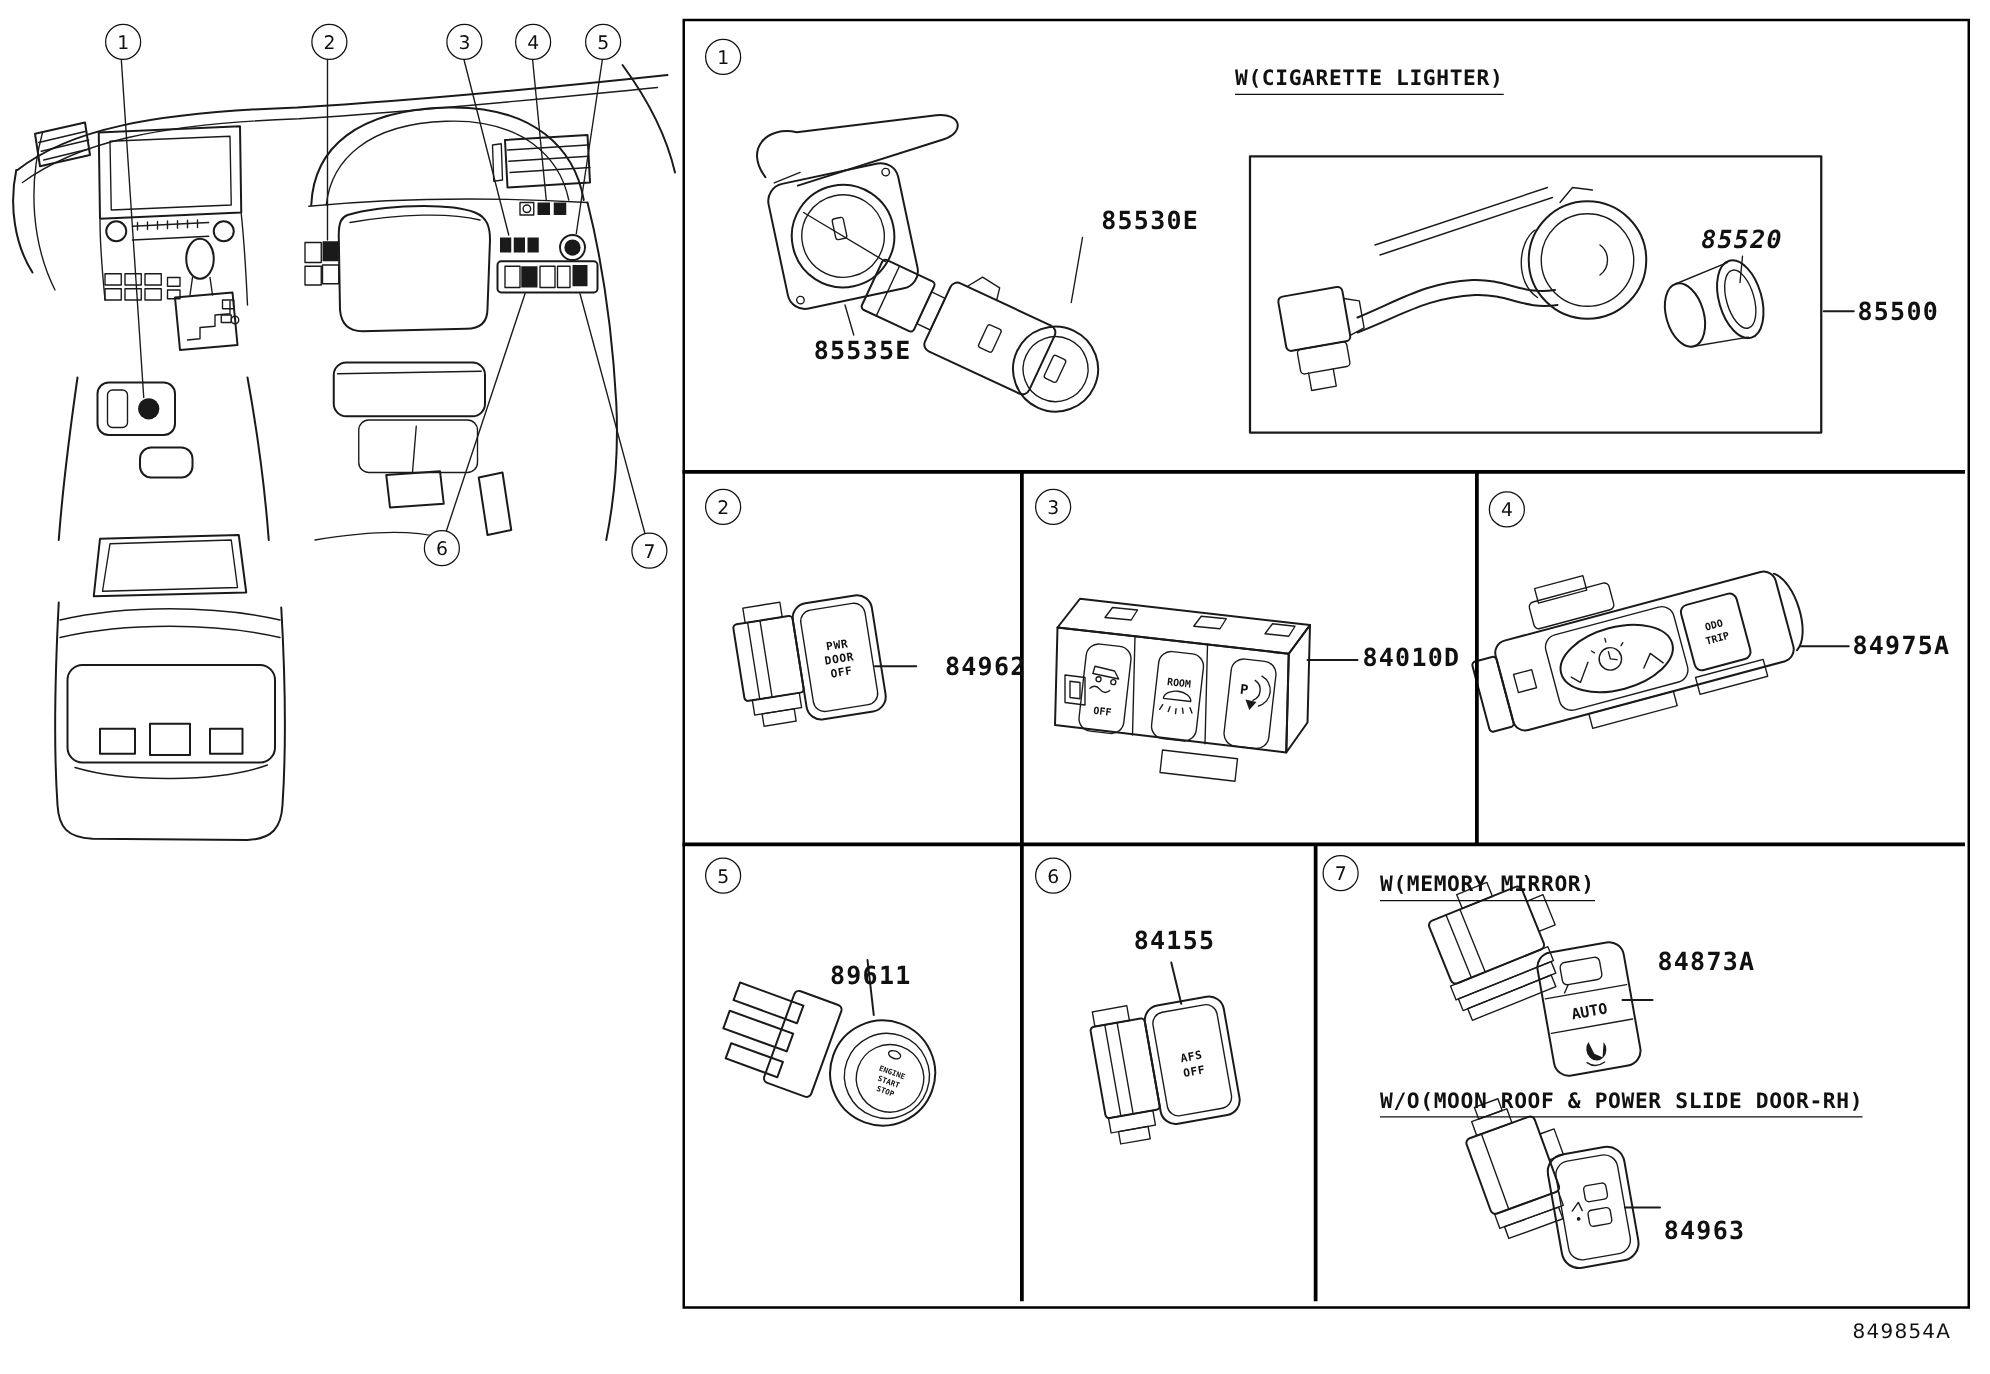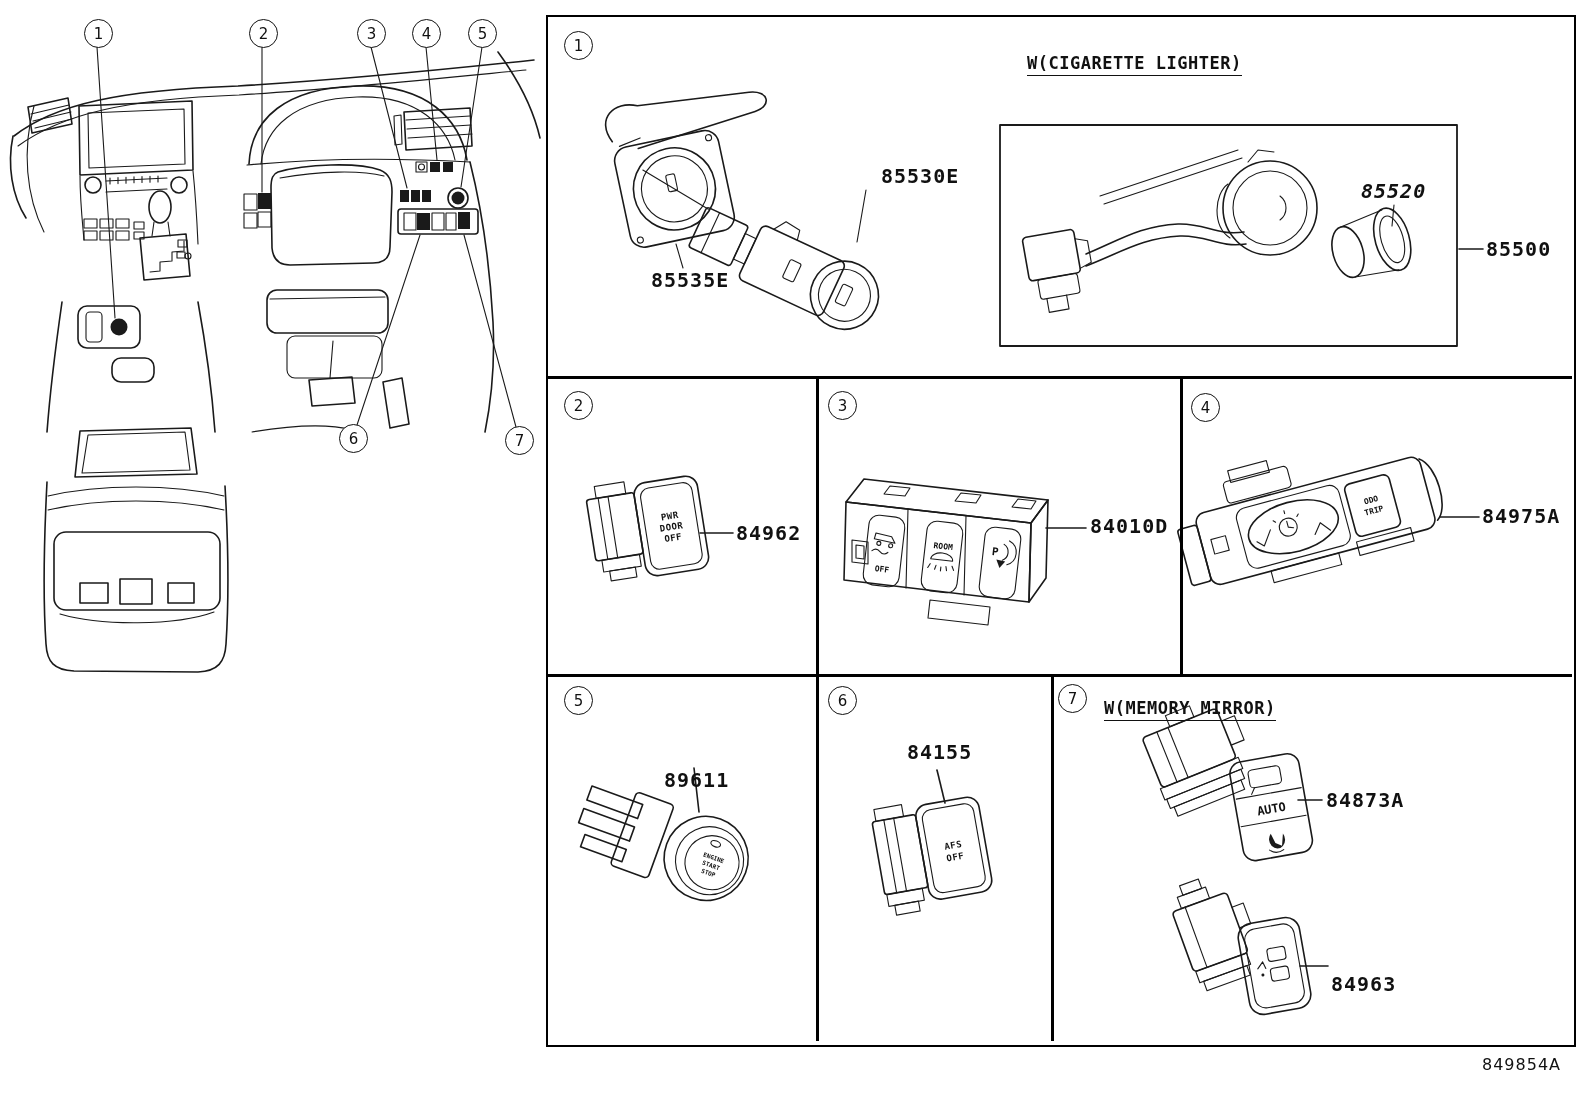--- a/index.html
+++ b/index.html
@@ -428,29 +428,30 @@
   <div class="co" style="left:564px;top:686px;">
       <span>5</span>
     </div>
   <div class="co" style="left:828px;top:686px;">
       <span>6</span>
     </div>
   <div class="co" style="left:1058px;top:684px;">
       <span>7</span>
     </div>
 
-  <div class="vhead" style="left:1027px;top:53px;">W(CIGARETTE LIGHTER)</div>
+  <div class="vhead" style="left:988px;top:53px;">W(CIGARETTE LIGHTER)</div>
   <div class="vhead" style="left:1104px;top:698px;">W(MEMORY MIRROR)</div>
+  <div class="vhead" style="left:1104px;top:871px;">W/O(MOON ROOF &amp; POWER SLIDE DOOR-RH)</div>
 
   <div class="plabel" style="left:881px;top:164px;">85530E</div>
   <div class="plabel" style="left:651px;top:268px;">85535E</div>
   <div class="plabel" style="left:1361px;top:179px;font-style:italic;">85520</div>
   <div class="plabel" style="left:1486px;top:237px;">85500</div>
-  <div class="plabel" style="left:736px;top:521px;text-align:right;">84962</div>
+  <div class="plabel" style="left:756px;top:521px;text-align:right;">84962</div>
   <div class="plabel" style="left:1090px;top:514px;text-align:center;">84010D</div>
   <div class="plabel" style="left:1482px;top:504px;">84975A</div>
   <div class="plabel" style="left:664px;top:768px;">89611</div>
   <div class="plabel" style="left:907px;top:740px;">84155</div>
-  <div class="plabel" style="left:1326px;top:788px;text-align:right;">84873A</div>
+  <div class="plabel" style="left:1326px;top:757px;text-align:right;">84873A</div>
   <div class="plabel" style="left:1331px;top:972px;">84963</div>
 
   <div class="footer" style="left:1482px;top:1055px;">849854A</div>
 </div>
 
 </body></html>

